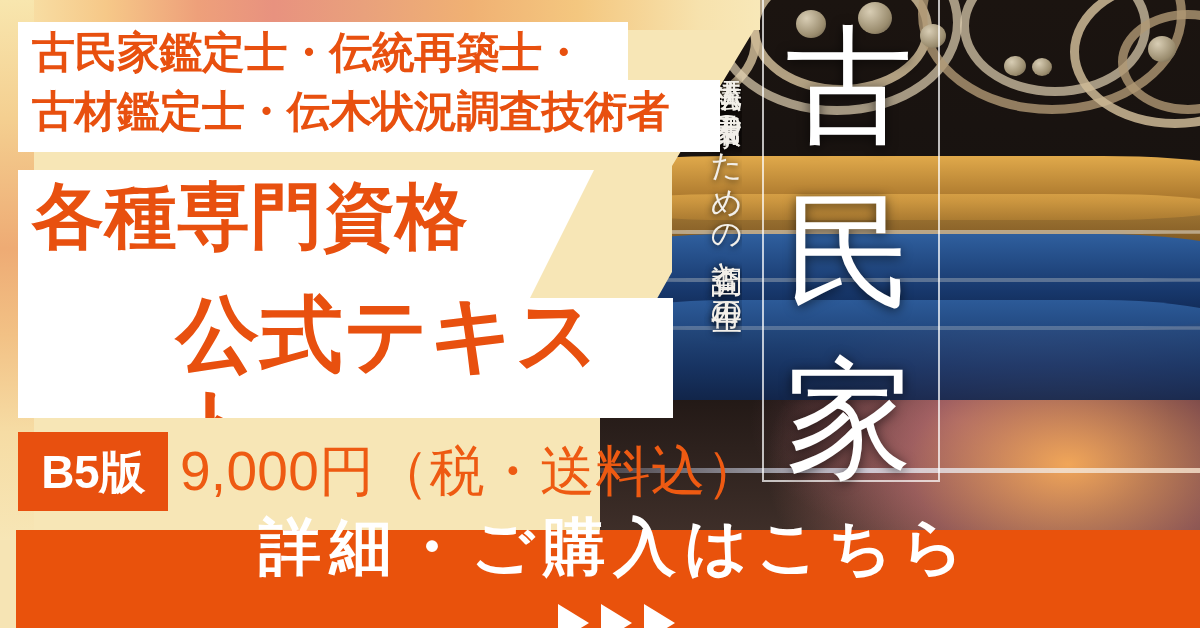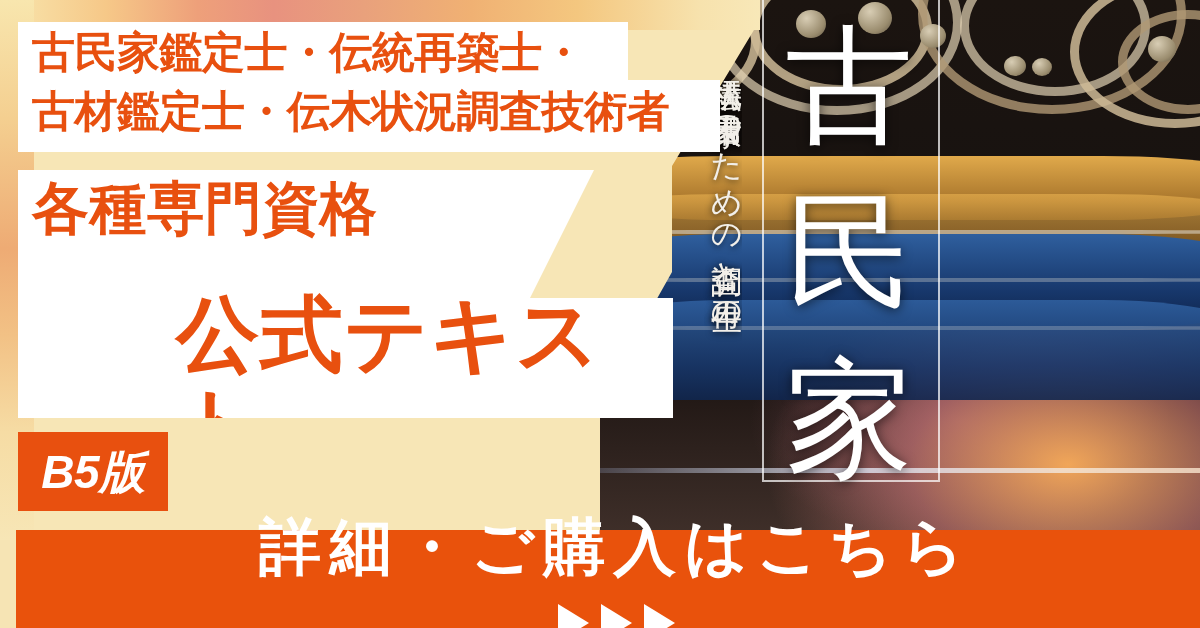--- a/index.html
+++ b/index.html
@@ -134,32 +134,32 @@
   }
 
   
   .panel2{
     position:absolute; left:18px; top:170px; width:655px; height:248px;
     background:#ffffff; z-index:4;
     clip-path:polygon(0 0, 576px 0, 512px 128px, 655px 128px, 655px 248px, 0 248px);
   }
   .panel2 .l1{
     position:absolute;left:14px;top:8px;
-    color:#e8500f;font-weight:700;font-size:57px;line-height:1.08;letter-spacing:.01em;
+    color:#e8500f;font-weight:700;font-size:72px;line-height:1.08;letter-spacing:.01em;
   }
   .panel2 .l2{
     position:absolute;left:158px;top:120px;
     color:#e8500f;font-weight:700;font-size:83px;line-height:1.08;letter-spacing:.01em;
   }
 
   
   .badge{
     position:absolute;left:18px;top:432px;width:150px;height:79px;
     background:#e8500f;z-index:5;
-    display:flex;align-items:center;justify-content:center;font-style:italic;
+    display:flex;align-items:center;justify-content:center;
   }
   .badge span{
     color:#ffffff;font-weight:700;font-size:46px;line-height:1;letter-spacing:-.01em;
   }
   .price{
     position:absolute;left:180px;top:431px;z-index:5;
     color:#ee5a12;font-size:55px;font-weight:400;line-height:80px;letter-spacing:.005em;
     white-space:nowrap;
   }
 
@@ -238,20 +238,21 @@
   </div>
 
   <div class="panel2">
     <div class="l1">各種専門資格</div>
     <div class="l2">公式テキスト</div>
   </div>
 
   <div class="badge">
     <span>B5版</span>
   </div>
+  <div class="price">9,000円（税・送料込）</div>
 
   <div class="cta">
     <div class="label">詳細・ご購入はこちら</div>
     <div class="arrows">
       <span class="tri"></span>
       <span class="tri"></span>
       <span class="tri"></span>
     </div>
   </div>
 

